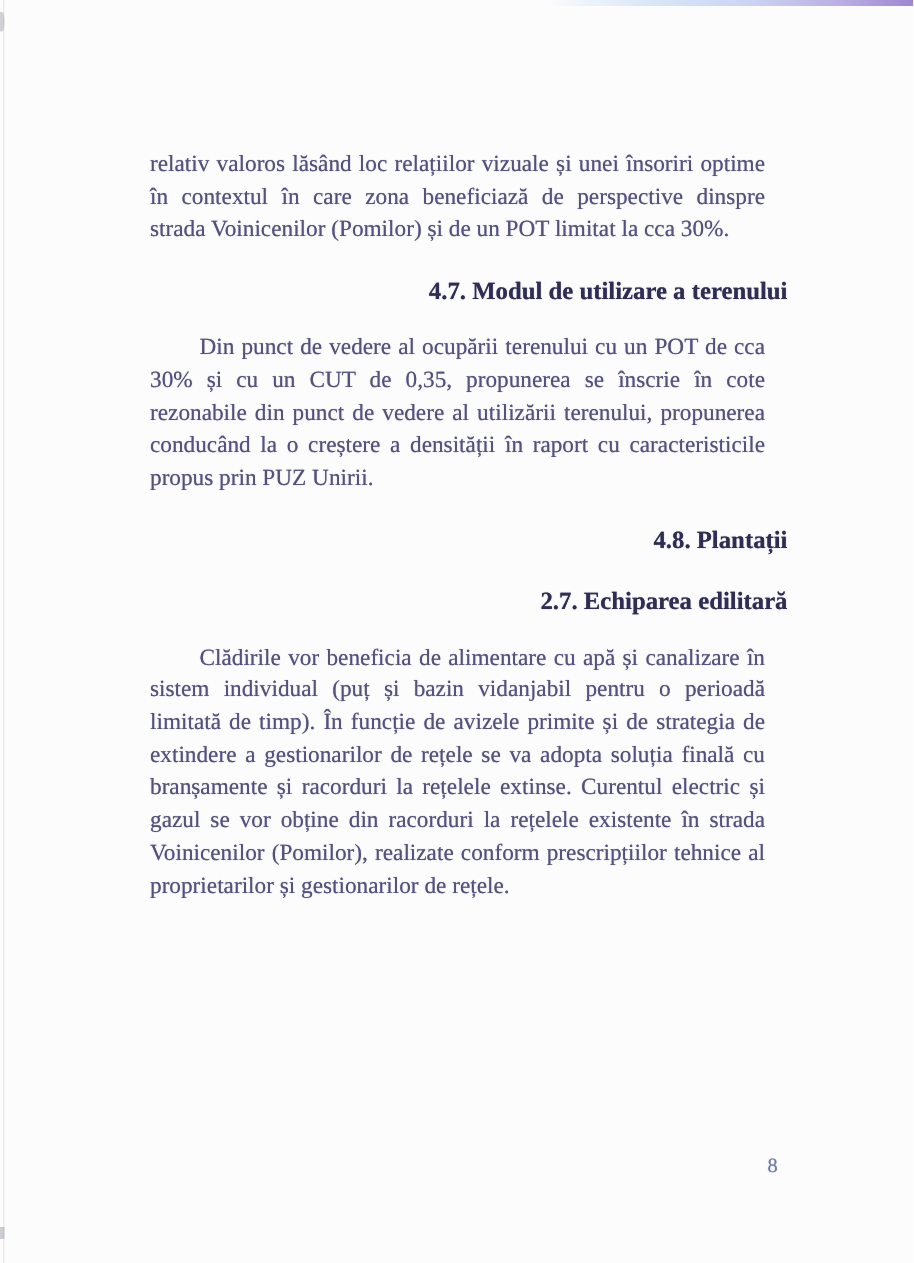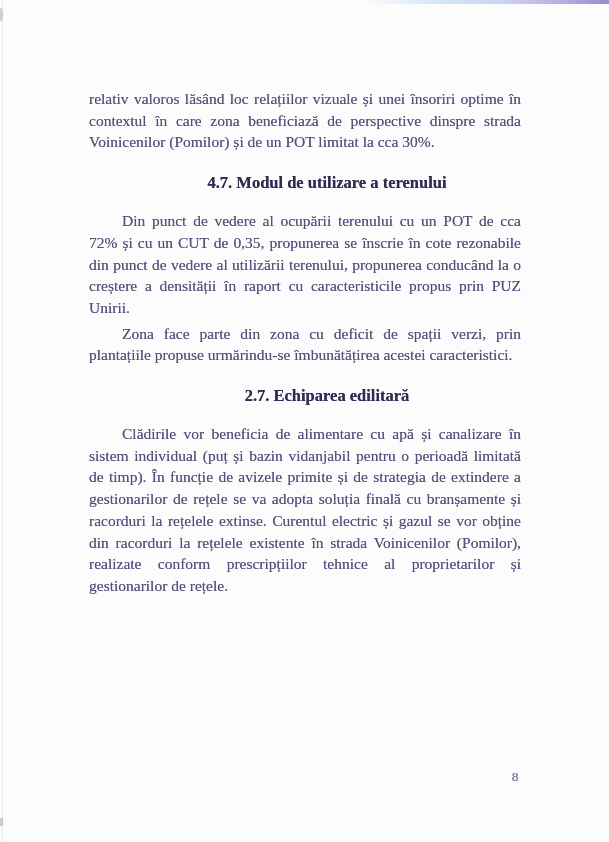--- a/index.html
+++ b/index.html
@@ -65,32 +65,32 @@
     left: 85px;
     top: 84px;
     width: 440px;
     color: #55517a;
     font-size: 15.5px;
     line-height: 21.7px;
     text-align: justify;
     text-shadow: 0 0 0.6px rgba(86,92,146,0.75);
   }
   .content p {
-    margin: 4px;
+    margin: 15px;
   }
   .content p.indent {
     text-indent: 33px;
   }
   .content h2 {
     margin: 19px 0 16px 44px;
     font-size: 16.5px;
     line-height: 22px;
     font-weight: bold;
     color: #2f2e52;
-    text-align: center;
+    text-align: right;
     text-shadow: 0 0 0.6px rgba(45,48,90,0.8);
   }
   .page-number {
     position: absolute;
     left: 505px;
     top: 769px;
     width: 20px;
     text-align: center;
     font-size: 13.5px;
     color: #6d79a4;
@@ -106,24 +106,24 @@
   <div class="scan-edge-line"></div>
   <div class="scan-mark-1"></div>
   <div class="scan-mark-2"></div>
 
   <div class="content">
 
     <p>relativ valoros lăsând loc relațiilor vizuale și unei însoriri optime în contextul în care zona beneficiază de perspective dinspre strada Voinicenilor (Pomilor) și de un POT limitat la cca 30%.</p>
 
     <h2>4.7. Modul de utilizare a terenului</h2>
 
-    <p class="indent">Din punct de vedere al ocupării terenului cu un POT de cca 72% și cu un CUT de 0,35, propunerea se înscrie în cote rezonabile din punct de vedere al utilizării terenului, propunerea conducând la o creștere a densității în raport cu caracteristicile propus prin PUZ Unirii.</p>
+    <p class="indent">Din punct de vedere al ocupării terenului cu un POT de cca 30% și cu un CUT de 0,35, propunerea se înscrie în cote rezonabile din punct de vedere al utilizării terenului, propunerea conducând la o creștere a densității în raport cu caracteristicile propus prin PUZ Unirii.</p>
 
+    <h2>4.8. Plantații</h2>
 
-    <p class="indent">Zona face parte din zona cu deficit de spații verzi, prin plantațiile propuse urmărindu-se îmbunătățirea acestei caracteristici.</p>
 
 
     <h2>2.7. Echiparea edilitară</h2>
 
     <p class="indent">Clădirile vor beneficia de alimentare cu apă și canalizare în sistem individual (puț și bazin vidanjabil pentru o perioadă limitată de timp). În funcție de avizele primite și de strategia de extindere a gestionarilor de rețele se va adopta soluția finală cu branșamente și racorduri la rețelele extinse. Curentul electric și gazul se vor obține din racorduri la rețelele existente în strada Voinicenilor (Pomilor), realizate conform prescripțiilor tehnice al proprietarilor și gestionarilor de rețele.</p>
 
   </div>
 
   <div class="page-number">8</div>
 

